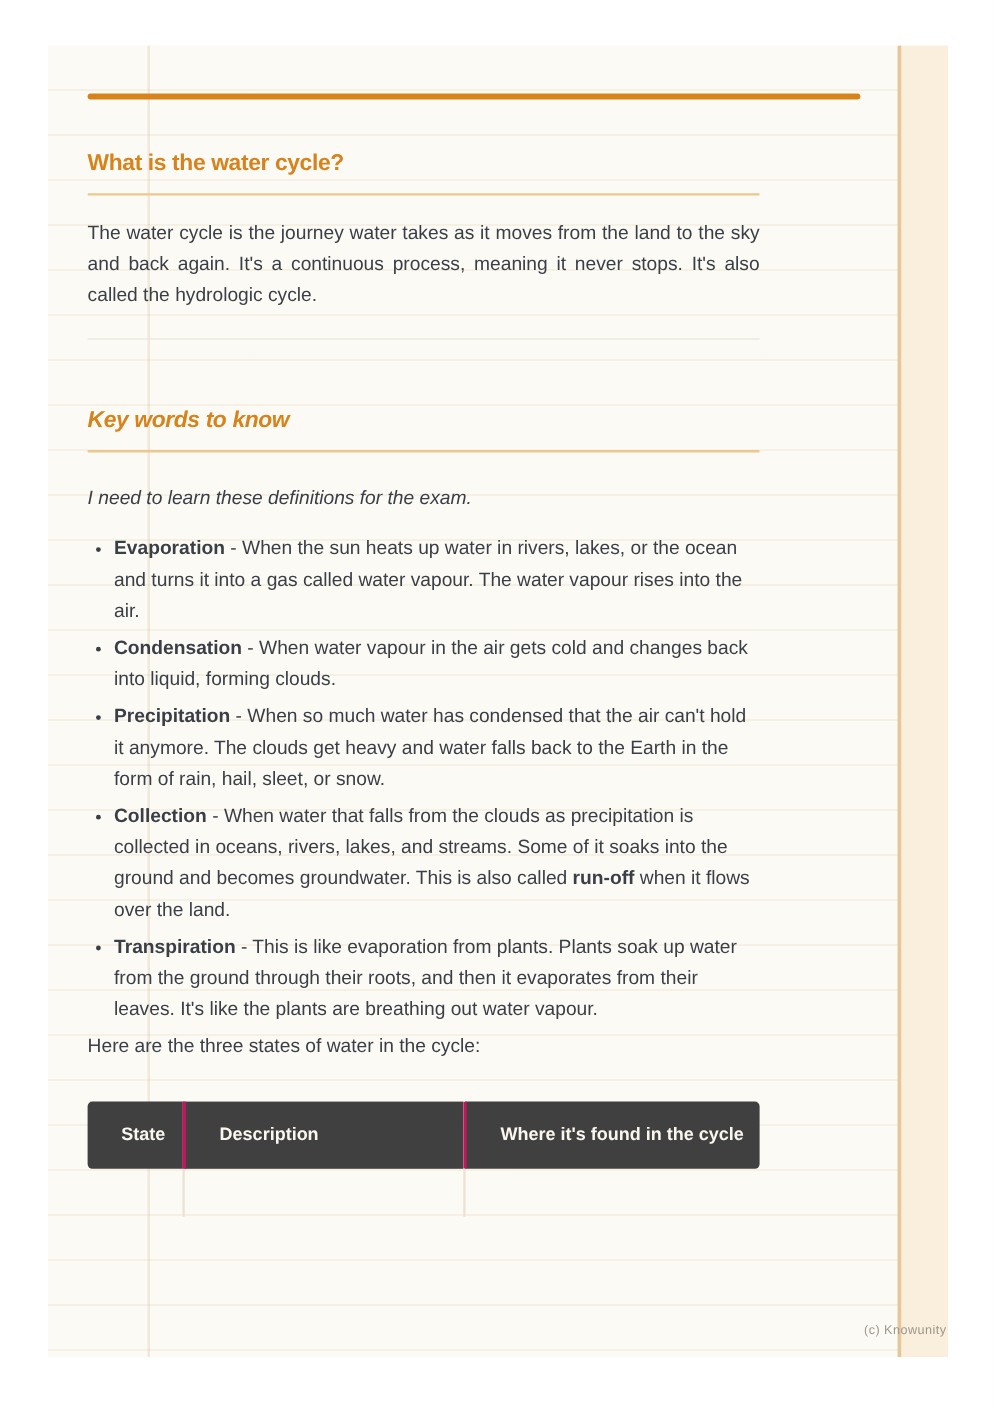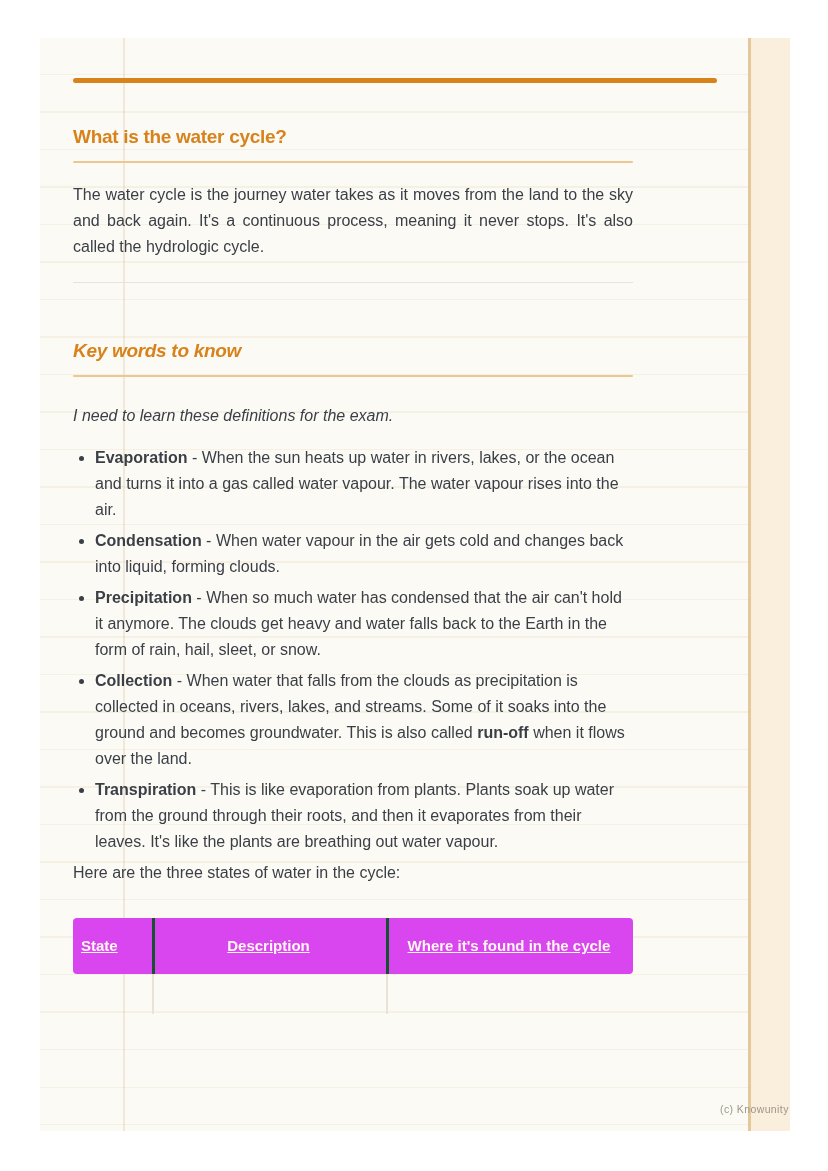--- a/index.html
+++ b/index.html
@@ -89,28 +89,27 @@
   ul.keywords li { margin-bottom: 5px; }
   ul.keywords li:last-child { margin-bottom: 0; }
   ul.keywords .term { font-weight: bold; }
   p.table-lead { margin: 5px 0 0 0; }
   table.states {
     width: 560px; table-layout: fixed;
     border-collapse: separate; border-spacing: 0;
     margin-top: 32px;
   }
   table.states th {
-    background: #d946ef;
+    background: #404040;
     color: #FBF7EF;
     font-size: 15px; line-height: 20px; font-weight: bold;
     text-align: left;
-    padding: 18px 12px 18px 8px;
-    text-decoration: underline;
+    padding: 18px 12px 18px 28px;
   }
-  table.states th + th { border-left: 3px solid #14532d; text-align: center; }
+  table.states th + th { border-left: 3px solid #be185d; }
   table.states th:first-child { border-radius: 4px 0 0 4px; }
   table.states th:last-child { border-radius: 0 4px 4px 0; }
   table.states td { height: 40px; }
   table.states td + td { border-left: 2px solid #EBE4D6; }
   .watermark {
     position: absolute; left: 680px; top: 1065px;
     font-size: 10.5px; letter-spacing: 0.4px;
     color: #9E978D;
     z-index: 3;
     white-space: nowrap;

